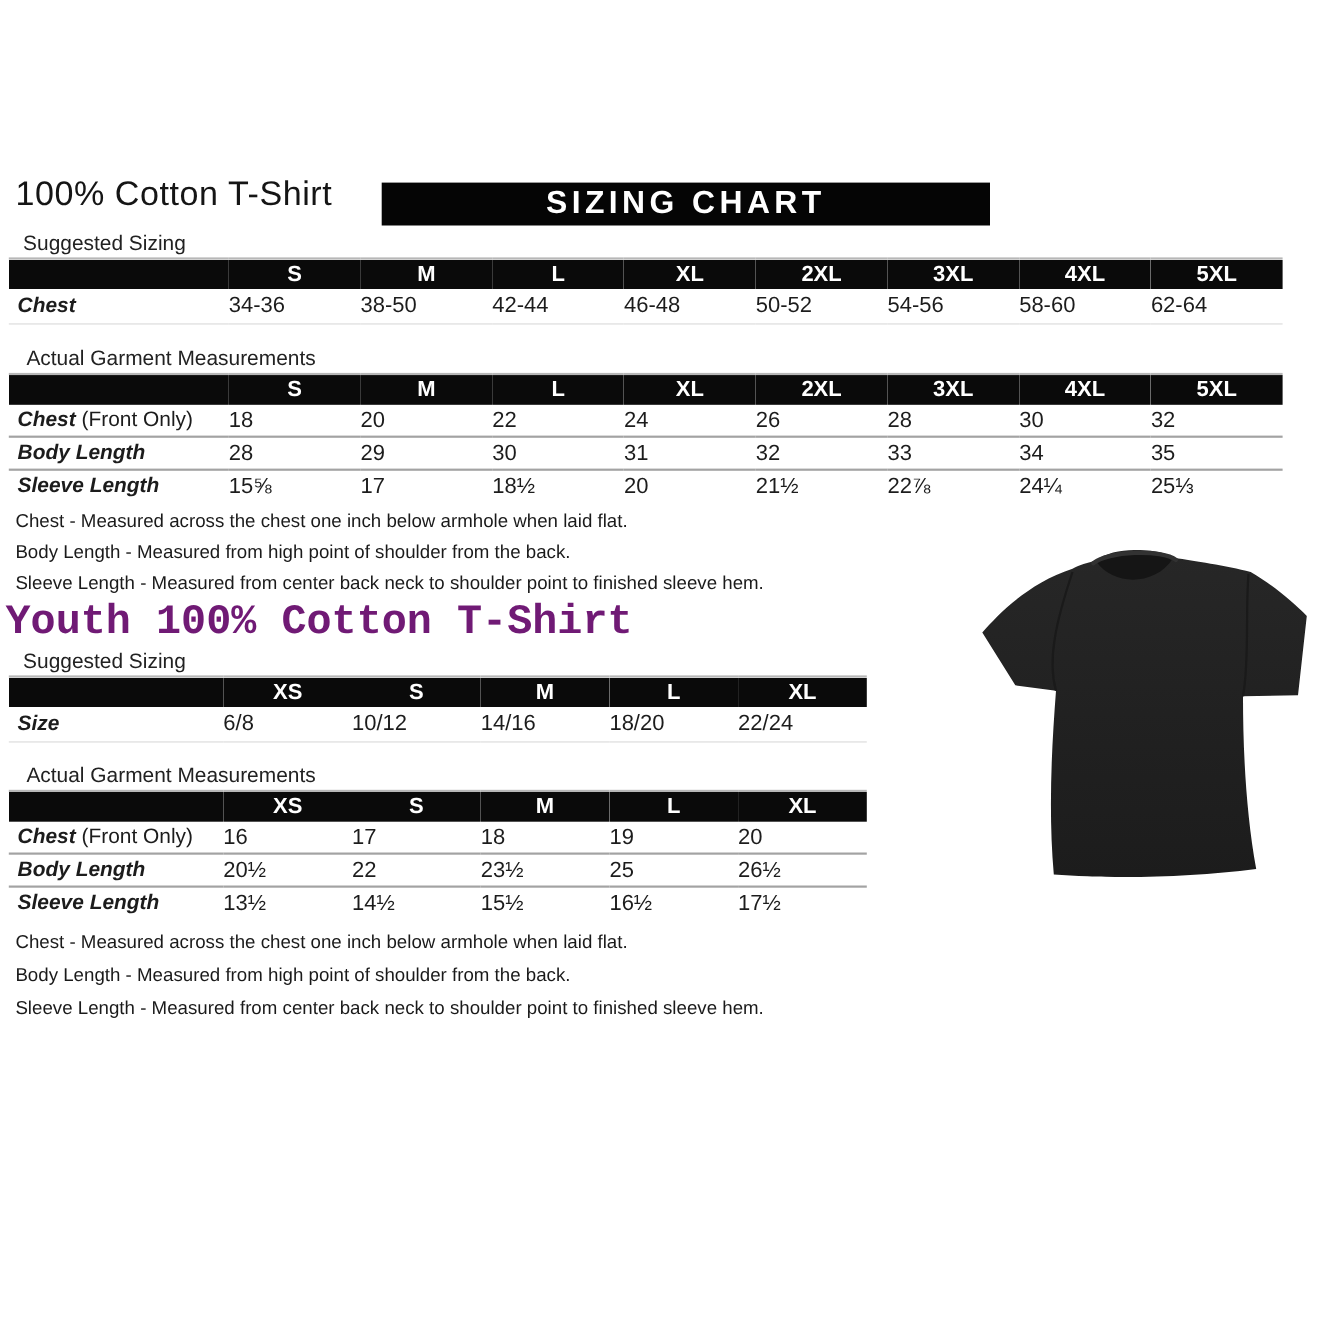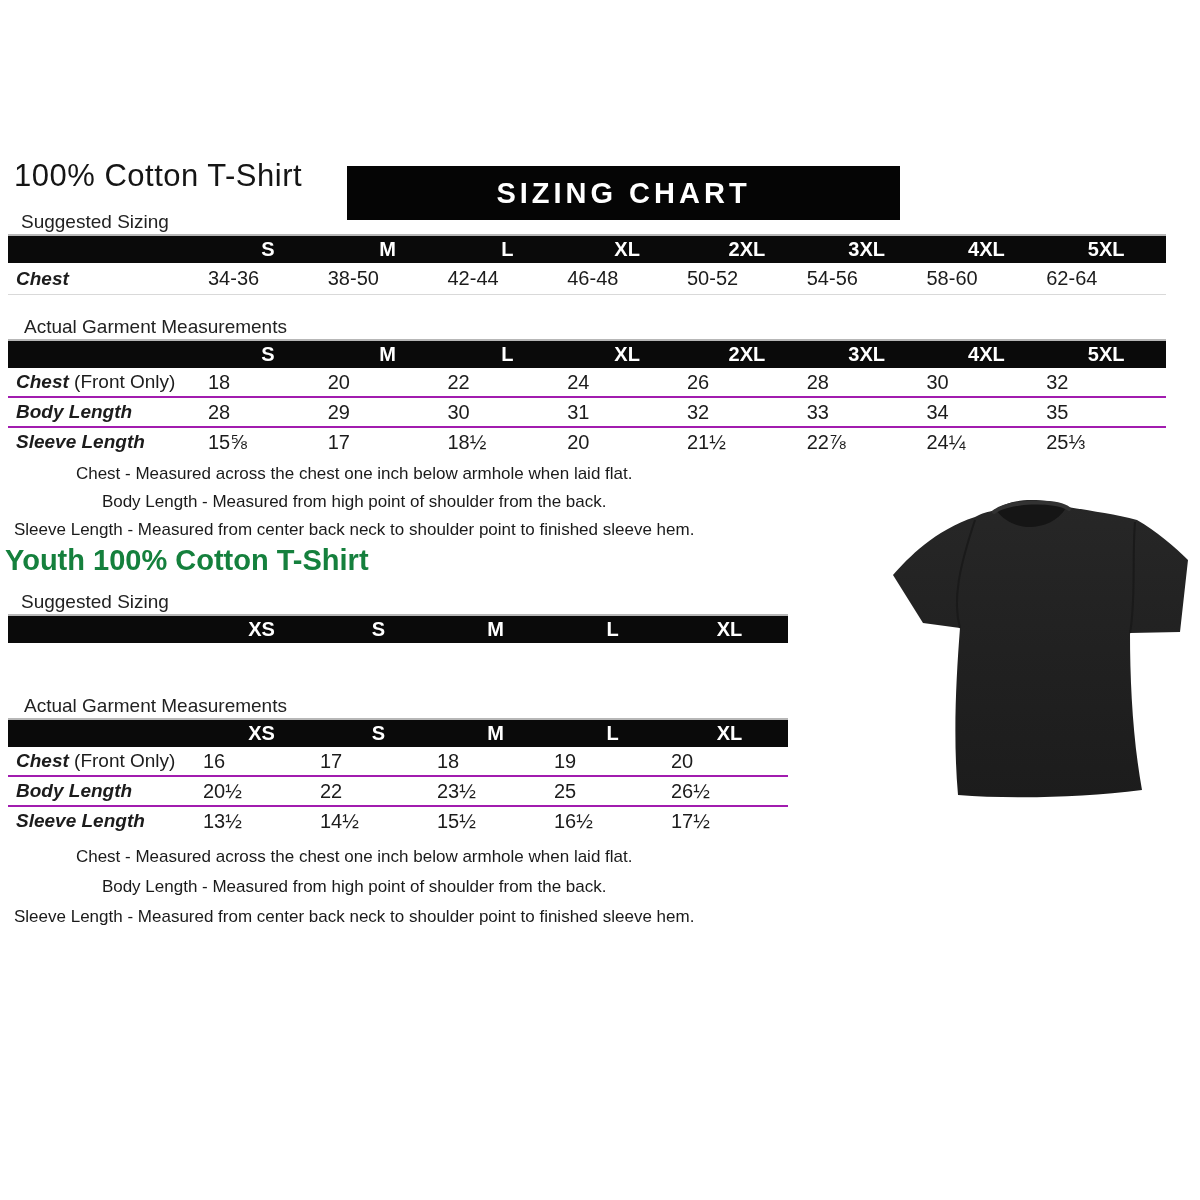--- a/index.html
+++ b/index.html
@@ -4,38 +4,38 @@
 <style>
   html,body{margin:0;padding:0;}
   body{
     width:1200px;height:1200px;background:#ffffff;position:relative;
     font-family:"Liberation Sans","DejaVu Sans",sans-serif;color:#1c1c1c;
     overflow:hidden;
   }
   .abs{position:absolute;}
 
   .main-title{left:14px;top:158px;font-size:31px;font-weight:400;letter-spacing:0.5px;color:#151515;}
-  .banner{left:347px;top:166px;width:553px;height:54px;background:#050505;
+  .banner{left:347px;top:166px;width:553px;height:39px;background:#050505;
           display:flex;align-items:center;justify-content:center;}
   .banner span{color:#ffffff;font-weight:700;font-size:29px;letter-spacing:4px;}
 
   .section-label{font-size:19px;color:#222;margin-left:16px;}
-  .youth-title{left:5px;top:544px;font-size:29px;font-weight:700;color:#15803d;}
+  .youth-title{left:5px;top:544px;font-size:38px;font-weight:700;color:#701a75;font-family:Liberation Mono, monospace;}
 
   table.szt{border-collapse:collapse;table-layout:fixed;border-top:2px solid #b7b7b7;}
   table.szt th{background:#0a0a0a;color:#ffffff;font-size:20px;font-weight:700;
                height:27px;padding:0;text-align:center;overflow:hidden;}
   table.szt td{font-size:20px;color:#1c1c1c;text-align:left;vertical-align:middle;padding:0;}
   table.szt td.rowlabel{text-align:left;padding-left:8px;font-size:19px;}
   table.szt td.rowlabel b{font-weight:700;font-style:italic;}
   table.suggested td{height:31px;border-bottom:1px solid #d9d9d9;}
   table.actual tr.m-row td{height:28px;}
-  table.actual tr.m-row + tr.m-row td{border-top:2px solid #a21caf;margin-left:19px;}
-
-  .notes{font-size:17px;color:#1a1a1a;text-align:center;}
+  table.actual tr.m-row + tr.m-row td{border-top:2px solid #a3a3a3;margin-left:19px;}
+
+  .notes{font-size:17px;color:#1a1a1a;}
   .notes div{white-space:nowrap;}
   .notes-adult{left:14px;top:460px;line-height:28px;}
   .notes-youth{left:14px;top:842px;line-height:30px;}
 </style>
 </head>
 <body>
 
 <div class="abs main-title">100% Cotton T-Shirt</div>
 
 <div class="abs banner">
@@ -164,20 +164,28 @@
       <col>
     </colgroup>
   <tbody>
       <tr>
     <th></th>
     <th>XS</th>
     <th>S</th>
     <th>M</th>
     <th>L</th>
     <th>XL</th>
+  </tr>
+  <tr>
+    <td class="rowlabel"><b>Size</b></td>
+    <td>6/8</td>
+    <td>10/12</td>
+    <td>14/16</td>
+    <td>18/20</td>
+    <td>22/24</td>
   </tr>
 </tbody>
   </table>
 
 <div class="abs section-label" style="left:8px;top:695px;">Actual Garment Measurements</div>
 
 <table class="abs szt actual" style="left:8px;top:718px;width:780px;">
   <colgroup>
       <col style="width:195px">
       <col>

